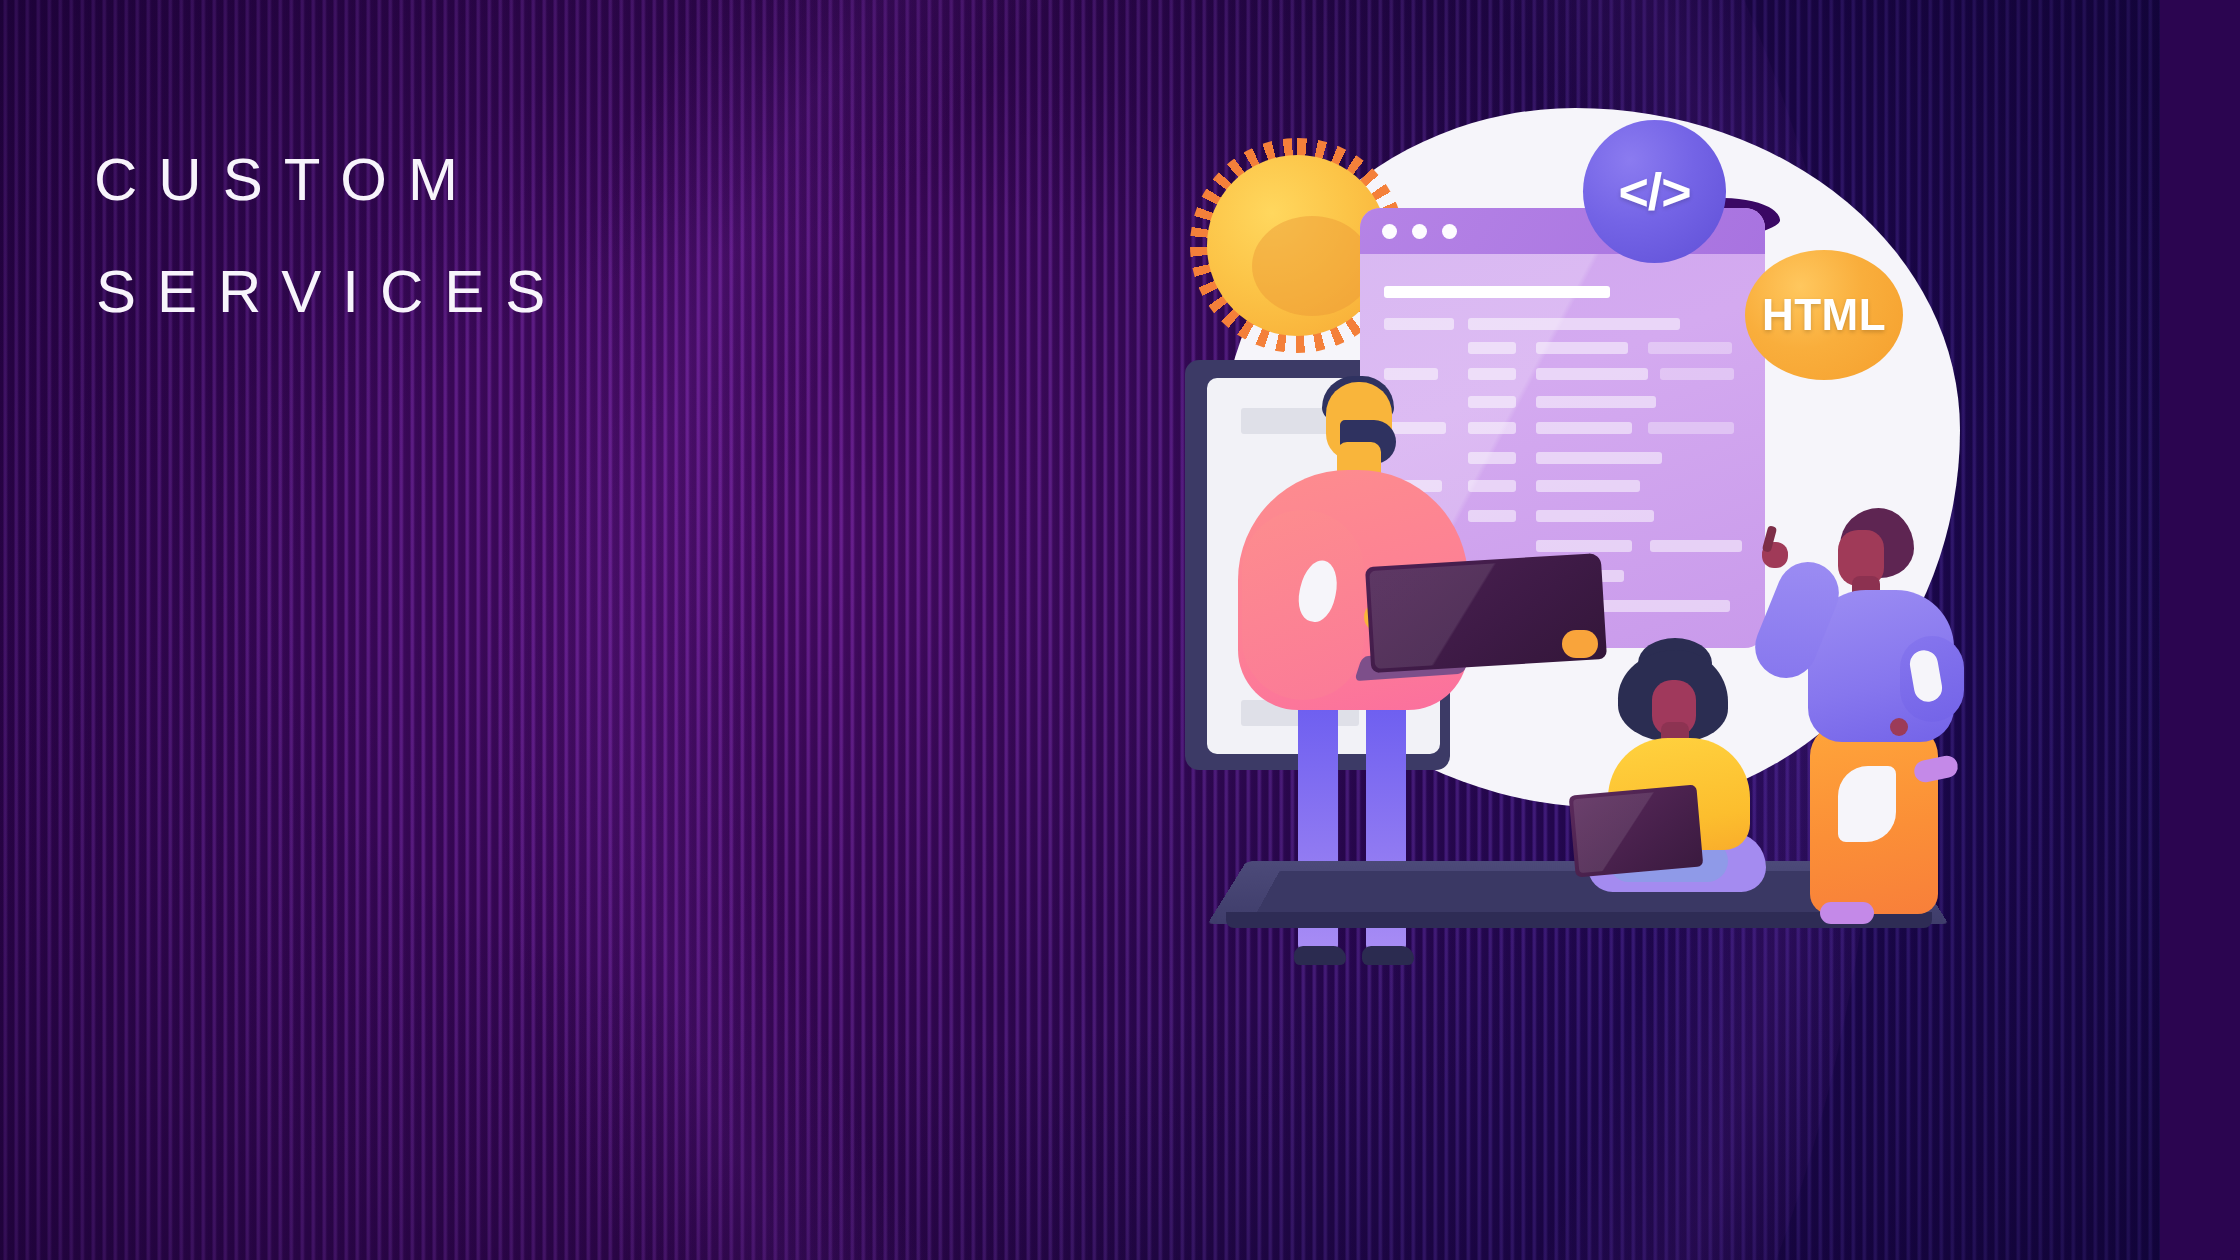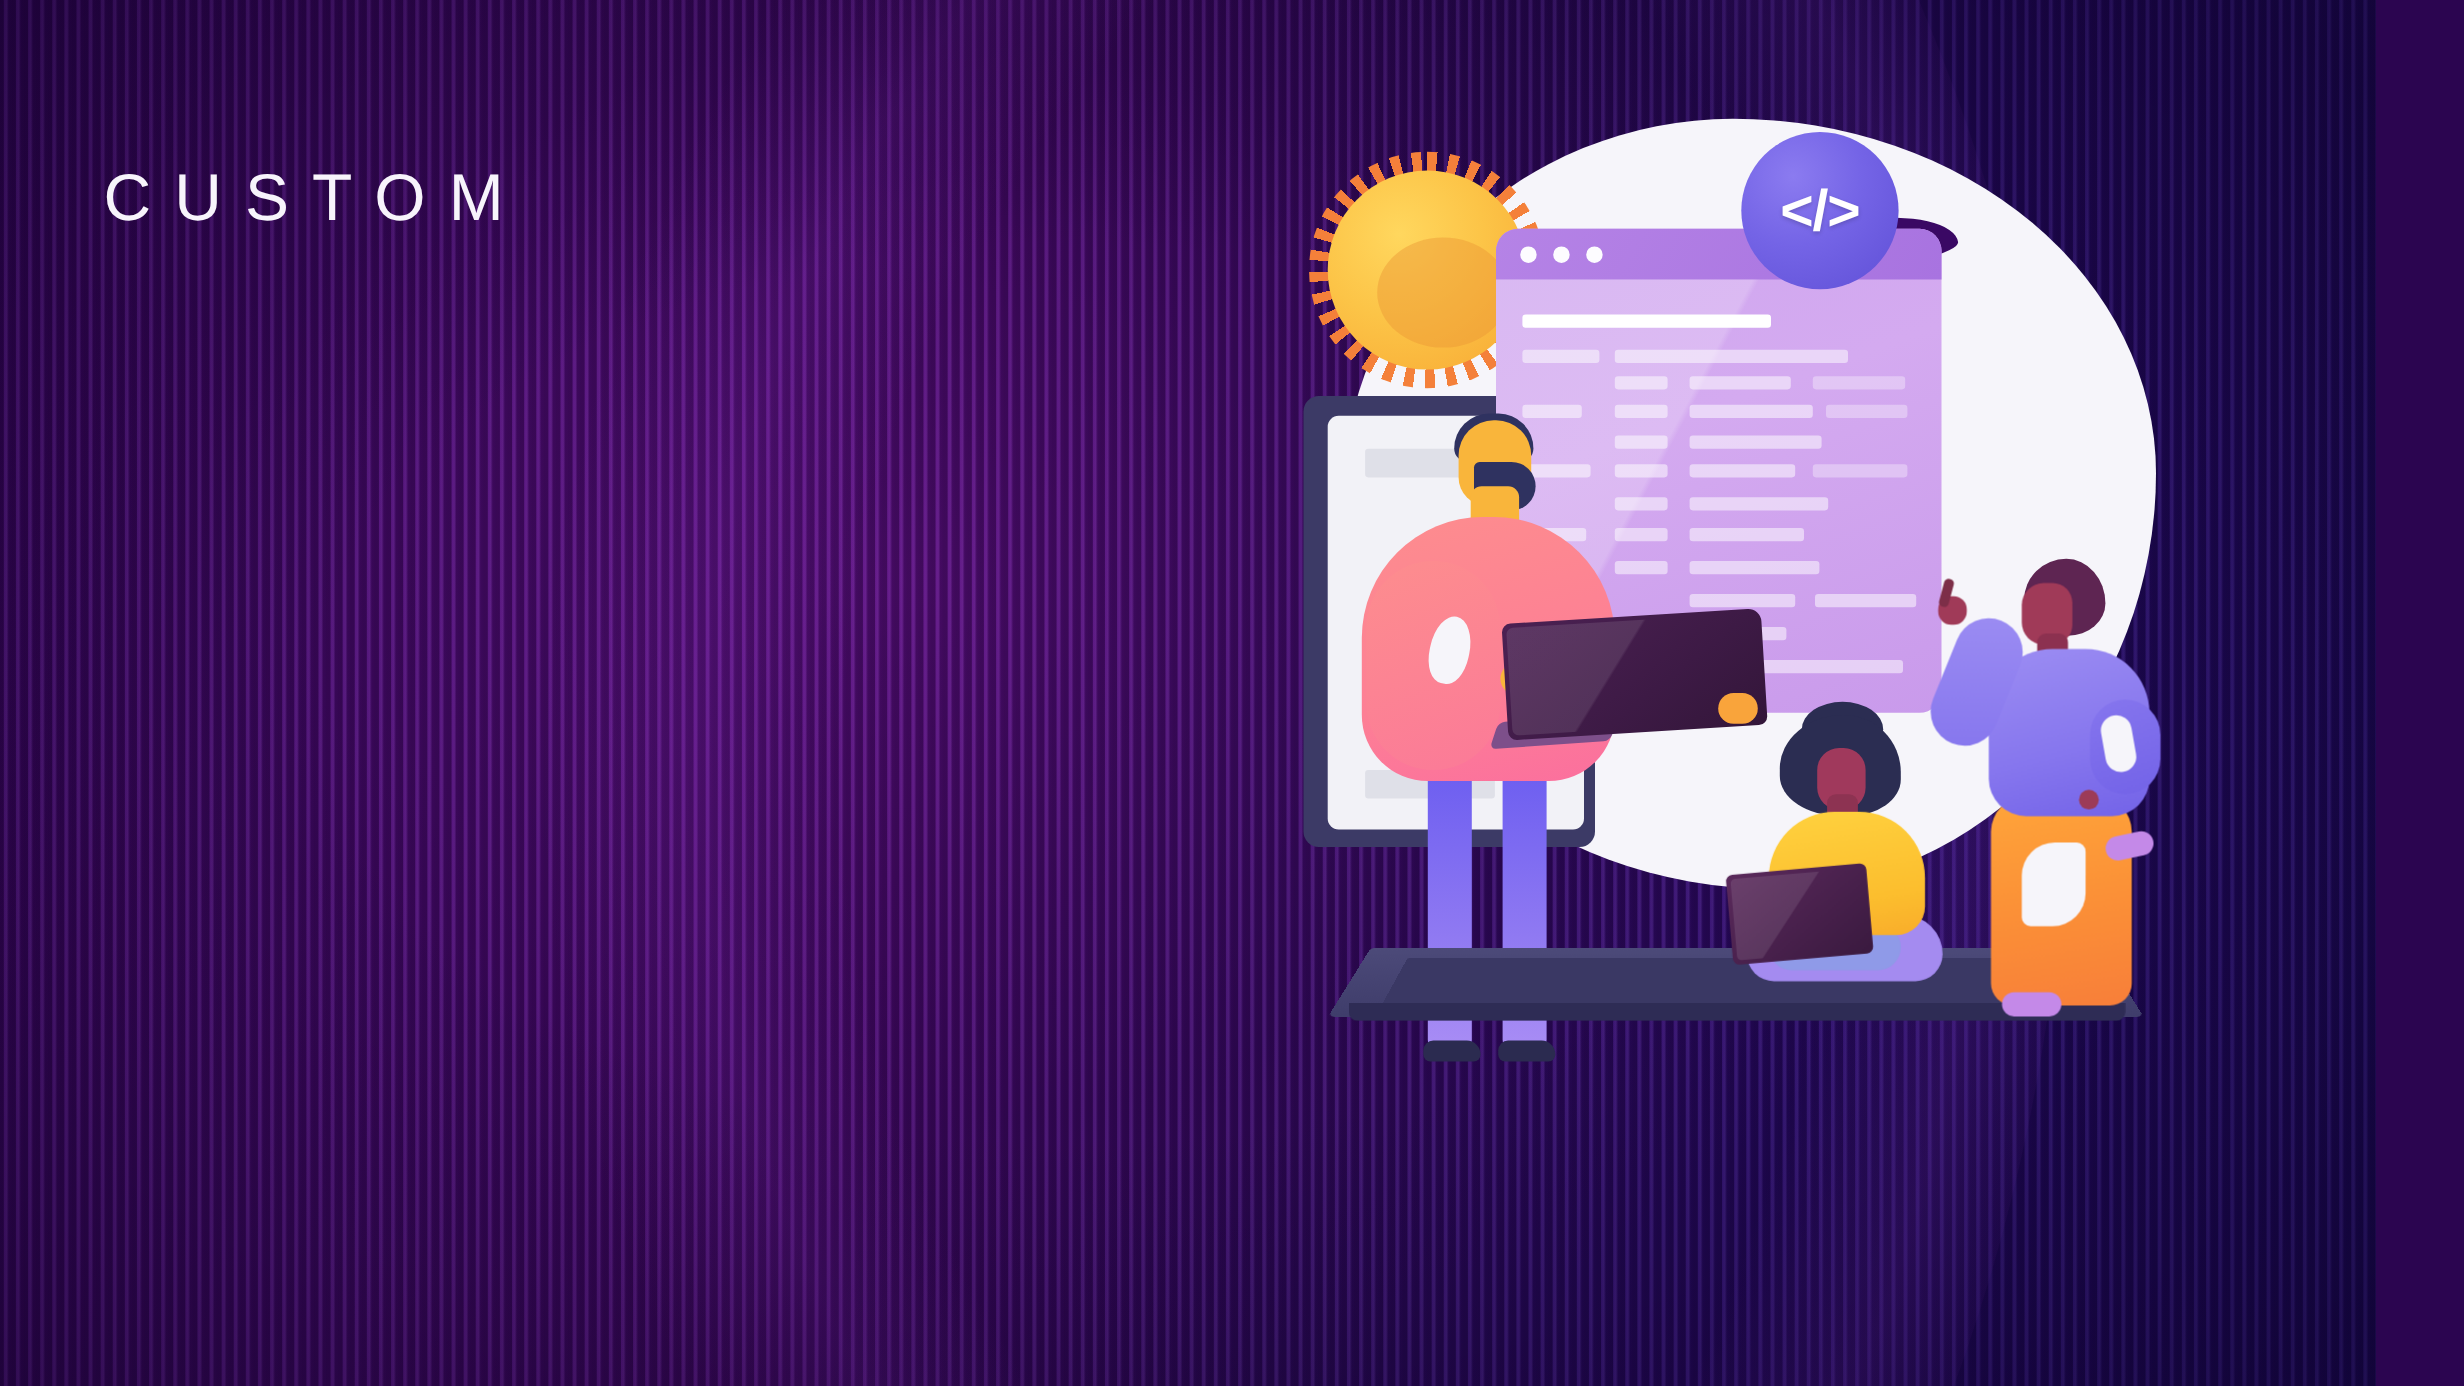--- a/index.html
+++ b/index.html
@@ -394,20 +394,21 @@
 
 <div id="banner">
 
   <div id="stripes"></div>
   <div id="sweep1"></div>
   <div id="sweep2"></div>
   <div id="vignette"></div>
 
   <div id="headline">
     <div class="kicker">CUSTOM</div>
+    <div class="footer-word">SERVICES</div>
   </div>
 
   <div id="illus">
 
     <div class="blob"></div>
     <div class="cloud-cut"></div>
 
     <div class="sun-wrap">
       <div class="sun-rays"></div>
       <div class="sun-core"></div>
@@ -456,20 +457,24 @@
       <div class="cl" style="left:290px; top:332px; width:92px;"></div>
       <div class="cl" style="left:176px; top:362px; width:88px;"></div>
       <div class="cl" style="left:220px; top:392px; width:150px;"></div>
       <div class="browser-sheen"></div>
     </div>
 
     <div class="badge badge-code">
       <span class="shadow"></span>
       <span>&lt;/&gt;</span>
     </div>
+    <div class="badge badge-html">
+      <span class="shadow"></span>
+      <span>HTML</span>
+    </div>
 
     <div class="fig">
       <div class="d-legs">
         <div class="d-leg" style="left:0px;"></div>
         <div class="d-leg" style="left:68px;"></div>
       </div>
       <div class="d-shoe" style="left:104px; top:856px;"></div>
       <div class="d-shoe" style="left:172px; top:856px;"></div>
       <div class="d-hair"></div>
       <div class="d-head"></div>

